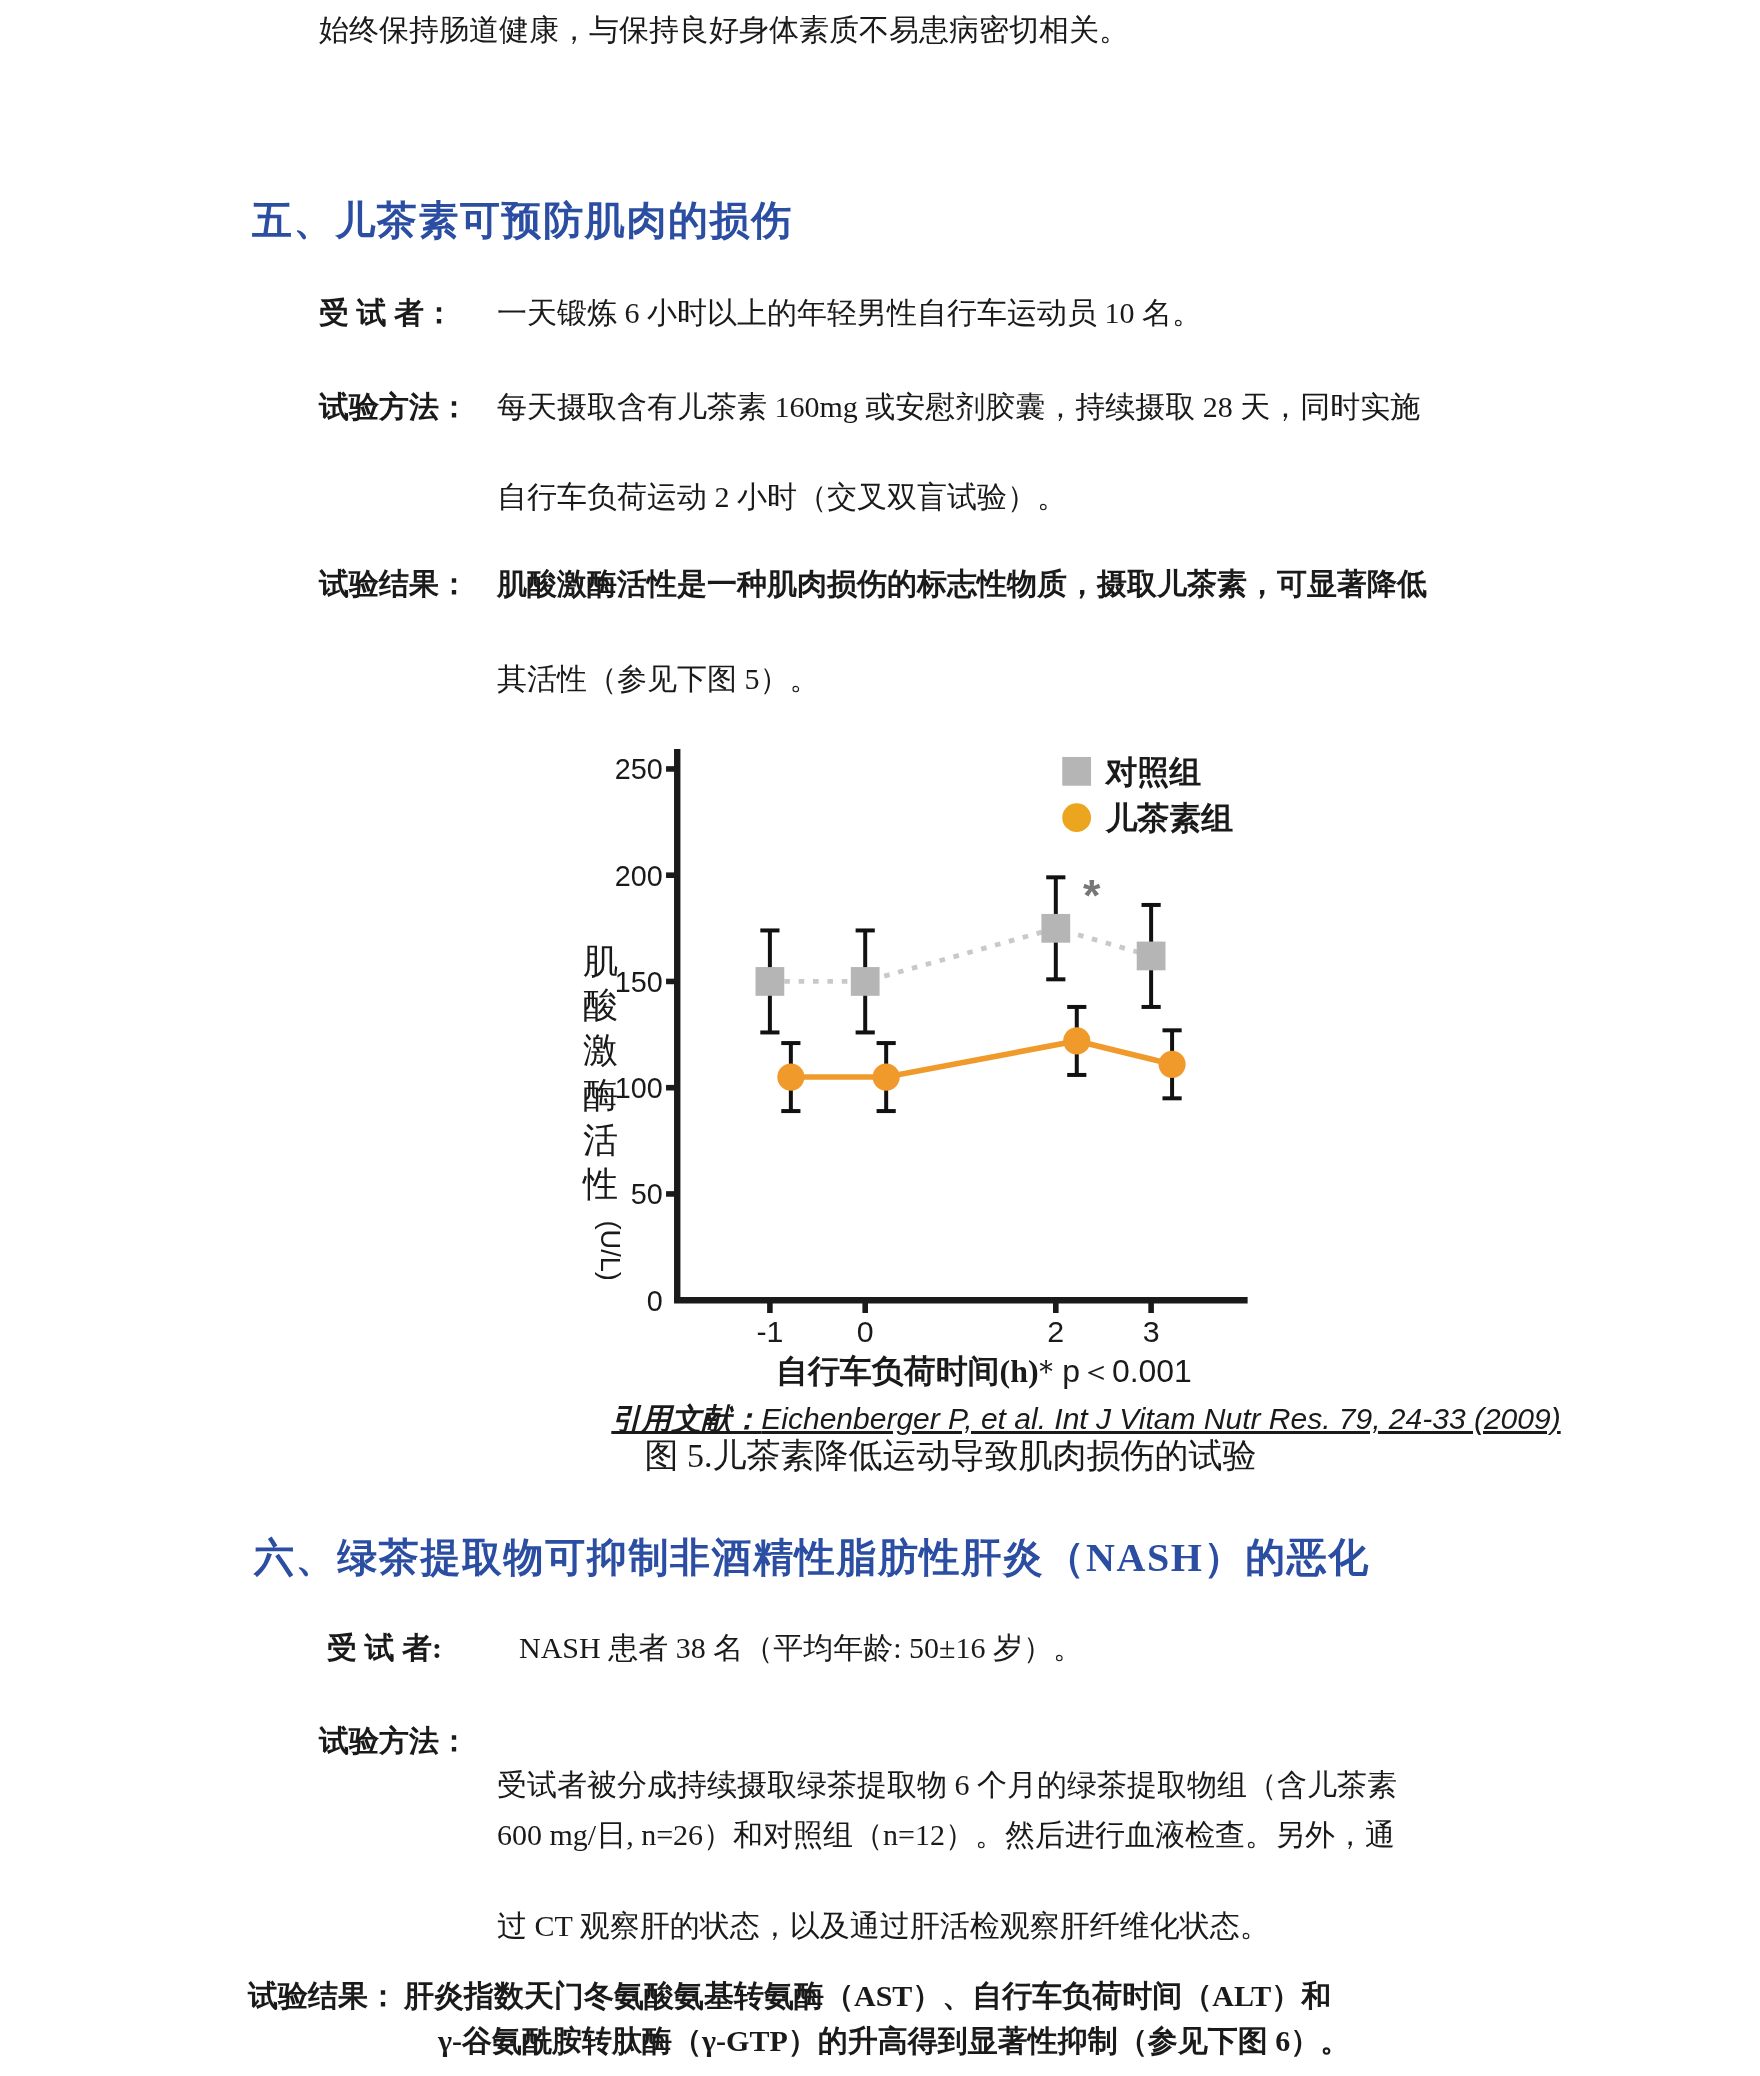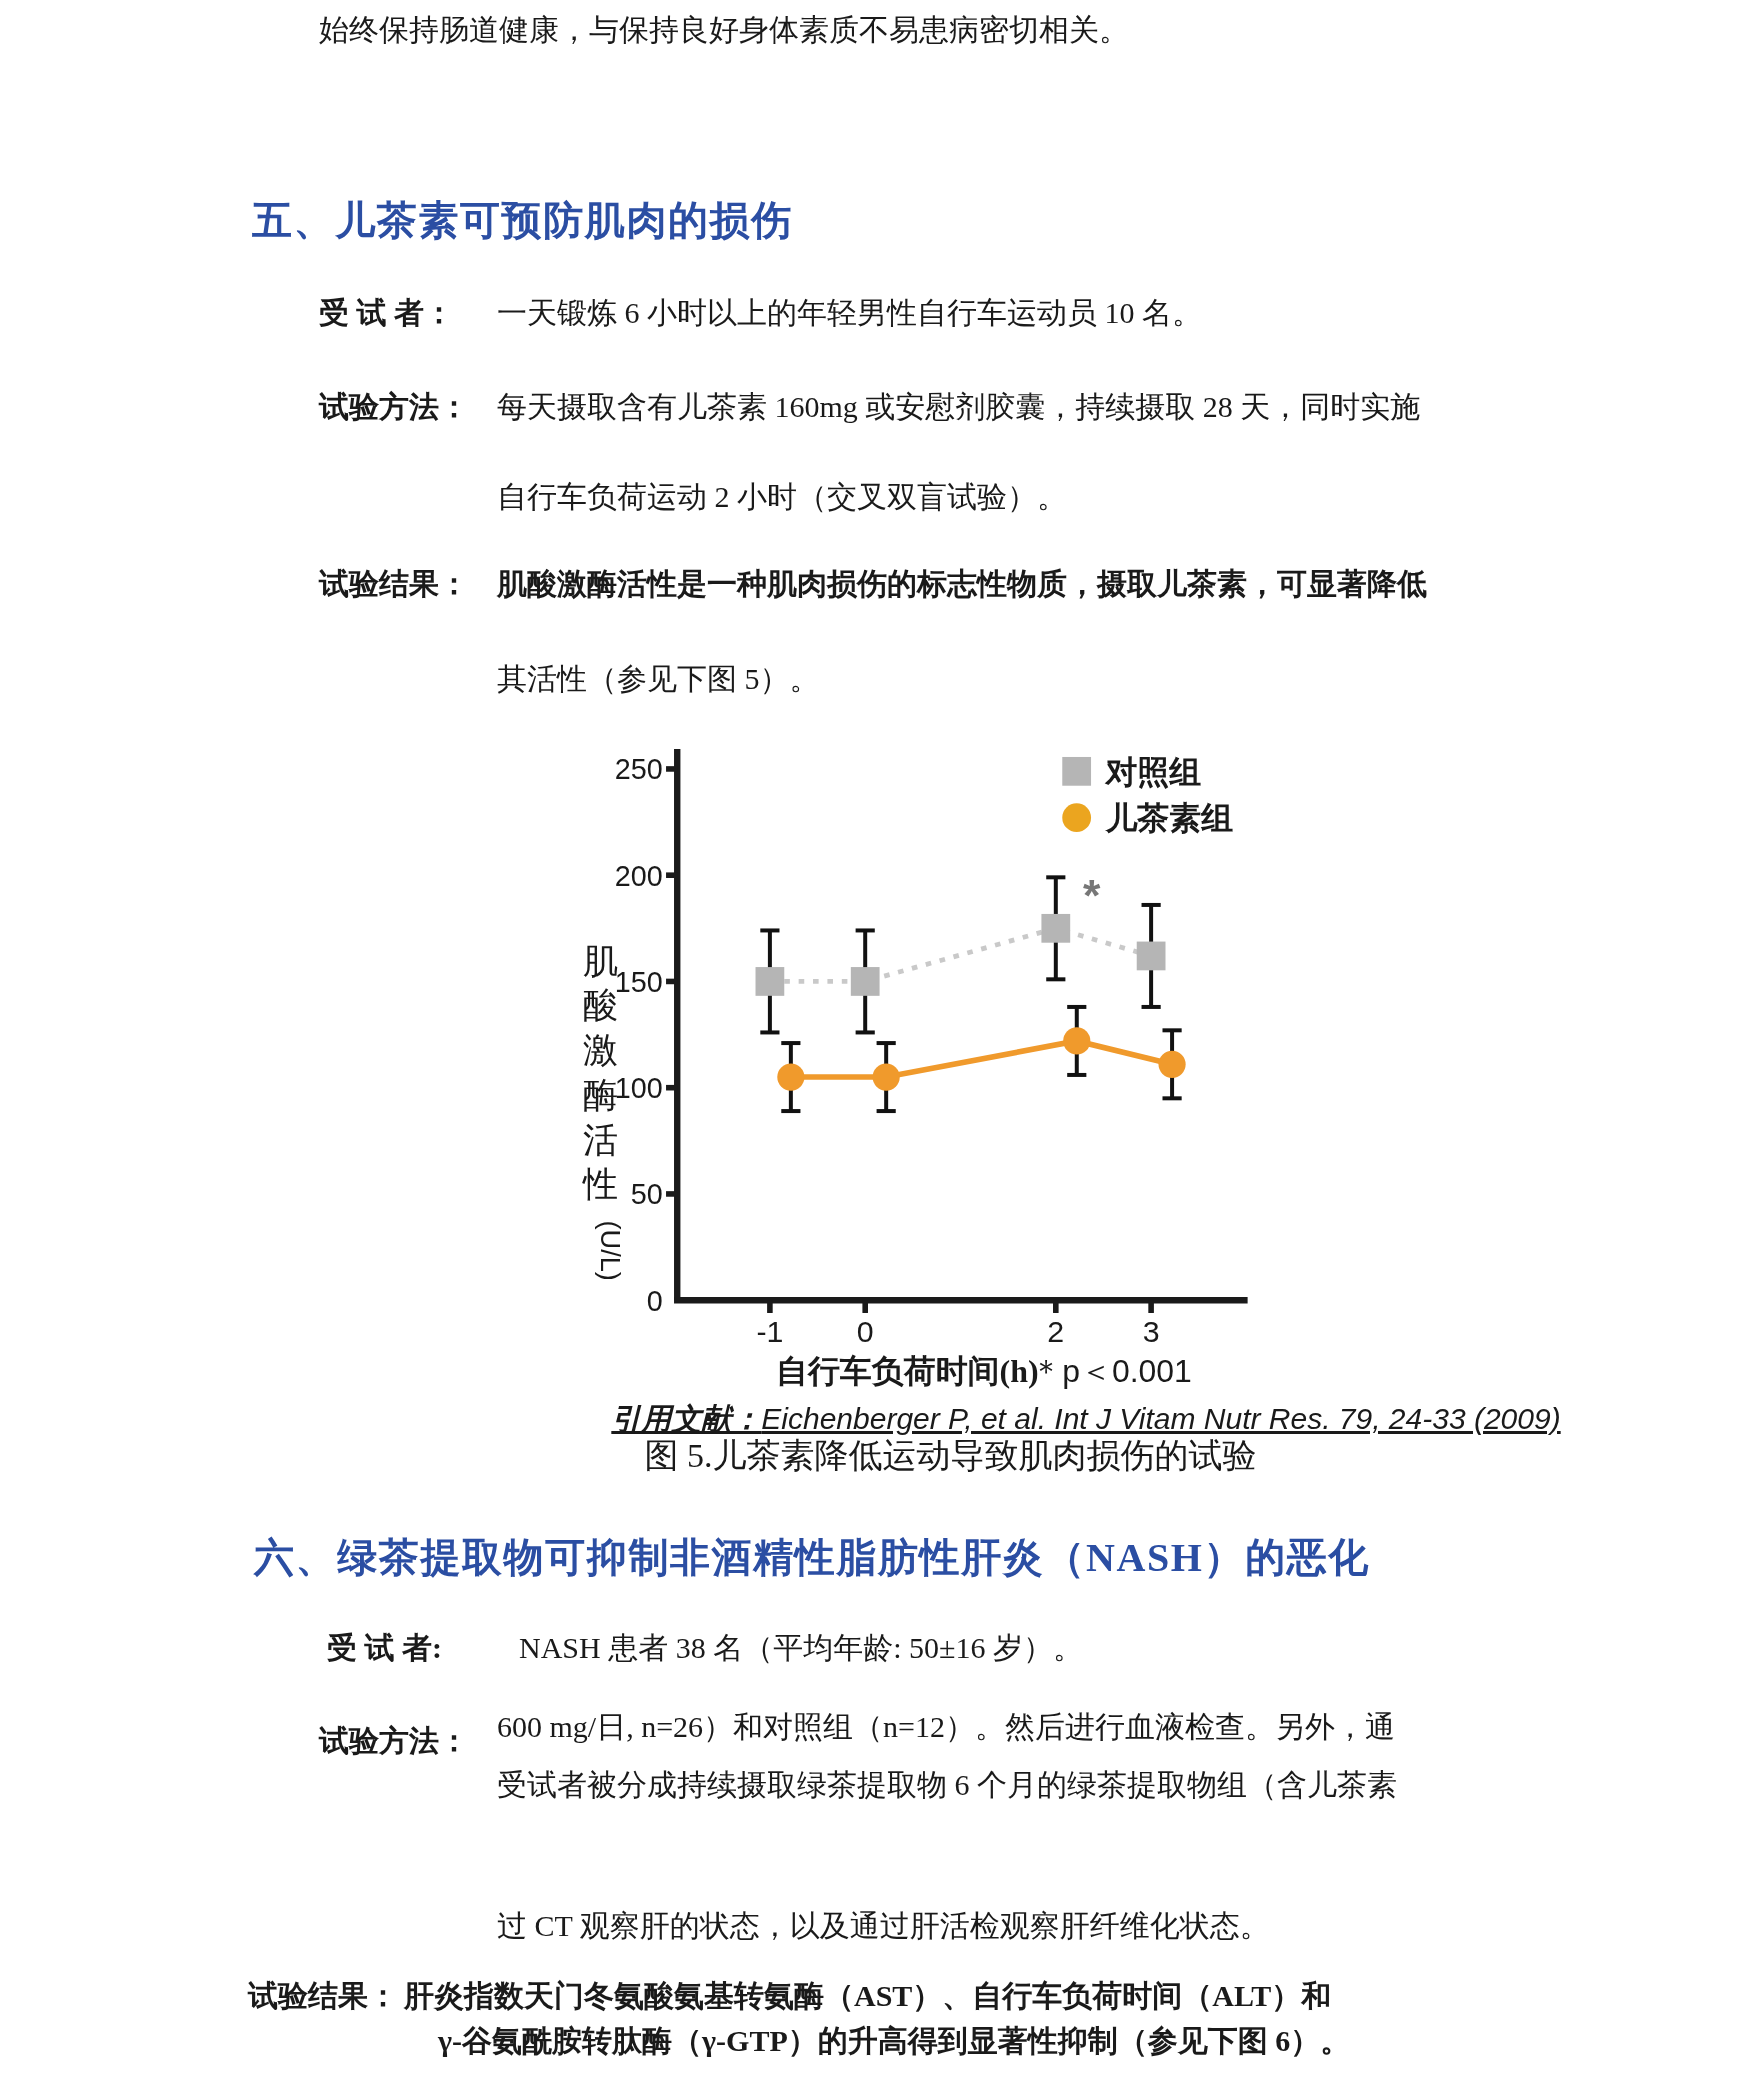--- a/index.html
+++ b/index.html
@@ -125,19 +125,19 @@
   <span class="cit-label">引用文献：</span><span class="cit-text">Eichenberger P, et al. Int J Vitam Nutr Res. 79, 24-33 (2009)</span>
 </div>
 
 <div class="heading" style="left:254px;top:1530px;">六、绿茶提取物可抑制非酒精性脂肪性肝炎（NASH）的恶化</div>
 
 <div class="txt lbl" style="left:327px;top:1629px;">受 试 者:</div>
 <div class="txt" style="left:519px;top:1629px;">NASH 患者 38 名（平均年龄: 50±16 岁）。</div>
 
 <div class="txt lbl" style="left:319px;top:1722px;">试验方法：</div>
 <div class="txt" style="left:497px;top:1722px;margin-top:44px;">受试者被分成持续摄取绿茶提取物 6 个月的绿茶提取物组（含儿茶素</div>
-<div class="txt" style="left:497px;top:1708px;">600 mg/日, n=26）和对照组（n=12）。然后进行血液检查。另外，通</div>
+<div class="txt" style="left:497px;top:1816px;">600 mg/日, n=26）和对照组（n=12）。然后进行血液检查。另外，通</div>
 <div class="txt" style="left:497px;top:1907px;">过 CT 观察肝的状态，以及通过肝活检观察肝纤维化状态。</div>
 
 <div class="txt lbl" style="left:248px;top:1977px;">试验结果：</div>
 <div class="txt boldtxt" style="left:404px;top:1977px;">肝炎指数天门冬氨酸氨基转氨酶（AST）、自行车负荷时间（ALT）和</div>
 <div class="txt boldtxt" style="left:438px;top:2022px;">γ-谷氨酰胺转肽酶（γ-GTP）的升高得到显著性抑制（参见下图 6）。</div>
 
 
 </body></html>

